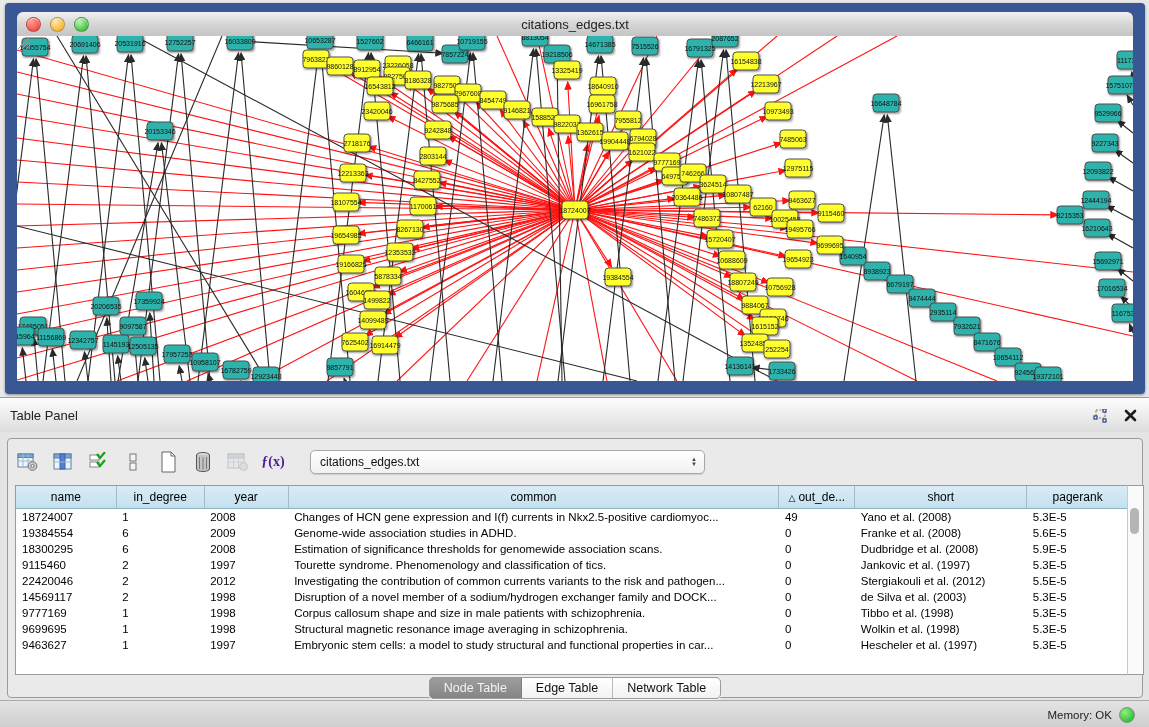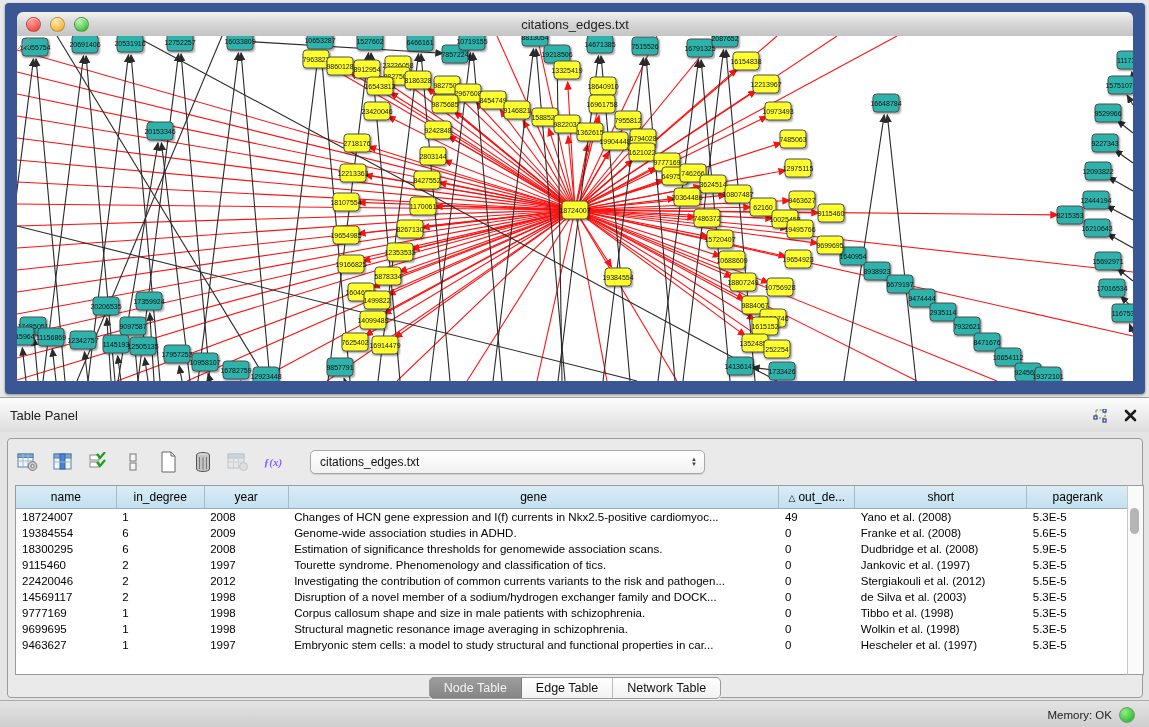--- a/index.html
+++ b/index.html
@@ -28,21 +28,21 @@
   .tp-header{position:absolute;left:0;top:397px;width:1149px;height:35px;
     background:linear-gradient(#fdfdfd,#dcdcdc);border-top:1px solid #9d9d9d;border-bottom:1px solid #b9b9b9;
     display:flex;align-items:center;font-size:13px;color:#222;}
   .tp-header .title{margin-left:10px;text-align:center;}
   .tp-header .spacer{flex:1;}
   .tp-hicon{width:22px;height:20px;margin-right:8px;display:flex;align-items:center;justify-content:center;cursor:default;}
   .tp-body{position:absolute;left:0;top:432px;width:1149px;height:268px;background:#e4e4e4;}
   .tp-box{position:absolute;left:7px;top:6px;width:1134px;height:258px;background:#eaeaea;border:1px solid #9b9b9b;border-radius:4px;}
   .toolbar{position:absolute;left:8px;top:8px;height:30px;display:flex;align-items:center;gap:11px;}
   .tbtn{width:24px;height:24px;display:flex;align-items:center;justify-content:center;}
-  .fx{font-family:"Liberation Serif",serif;font-style:italic;font-size:11px;font-weight:bold;color:#8b5cf6;}
+  .fx{font-family:"Liberation Serif",serif;font-size:14px;font-weight:bold;color:#4c1d95;}
   .combo{margin-left:14px;width:393px;height:22px;background:linear-gradient(#ffffff,#f1f1f1);border:1px solid #a8a8a8;border-radius:5px;
     display:flex;align-items:center;font-size:12px;color:#111;box-shadow:0 1px 1px rgba(0,0,0,.12);}
   .combo .val{margin-left:9px;flex:1;}
   .combo .arrows{display:flex;flex-direction:column;align-items:center;margin-right:7px;line-height:5px;font-size:6px;color:#444;}
 
   .grid{position:absolute;left:7px;top:46px;width:1112px;height:188px;background:#fff;border:1px solid #9b9b9b;border-right:none;overflow:hidden;}
   .vscroll{position:absolute;left:1119px;top:46px;width:15px;height:188px;background:#fafafa;border:1px solid #9b9b9b;border-left:1px solid #c9c9c9;}
   .vthumb{position:absolute;left:2px;top:22px;width:9px;height:26px;border-radius:5px;background:#b5b5b5;}
   table.dt{border-collapse:collapse;width:100%;table-layout:fixed;font-size:11.5px;color:#000;}
   table.dt th{background:linear-gradient(#d9ecf6,#c3e0ef);border-right:1px solid #9fbecd;border-bottom:1px solid #8fb0c0;
@@ -485,21 +485,21 @@
             <col style="width:485px">
               <col style="width:75px">
               <col style="width:170px">
               <col style="width:100px">
           </colgroup>
           <thead>
               <tr id="dt-head">
                 <th>name</th>
                 <th>in_degree</th>
                 <th>year</th>
-                <th>gene</th>
+                <th>common</th>
                 <th><span class="sort-tri">△</span>out_de...</th>
                 <th>short</th>
                 <th>pagerank</th>
               </tr>
             </thead>
           <tbody id="dt-body">
               <tr>
                 <td>18724007</td>
                 <td>1</td>
                 <td>2008</td>

